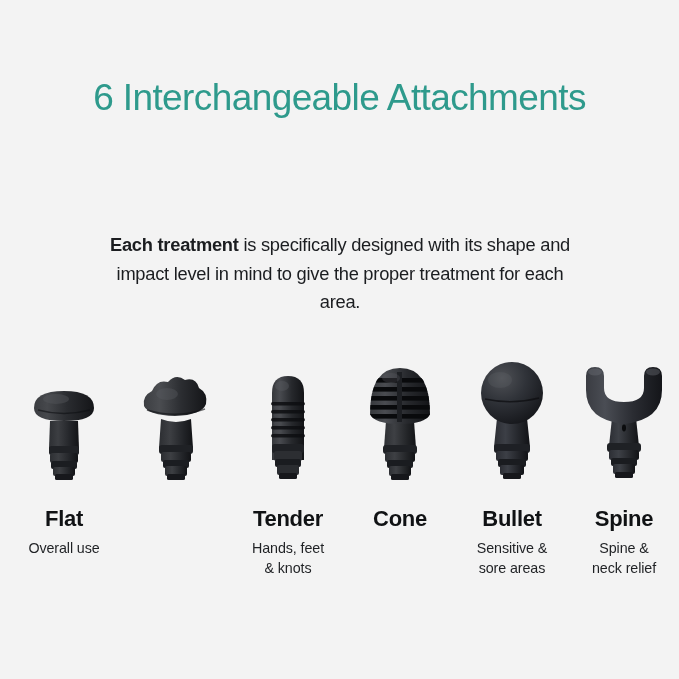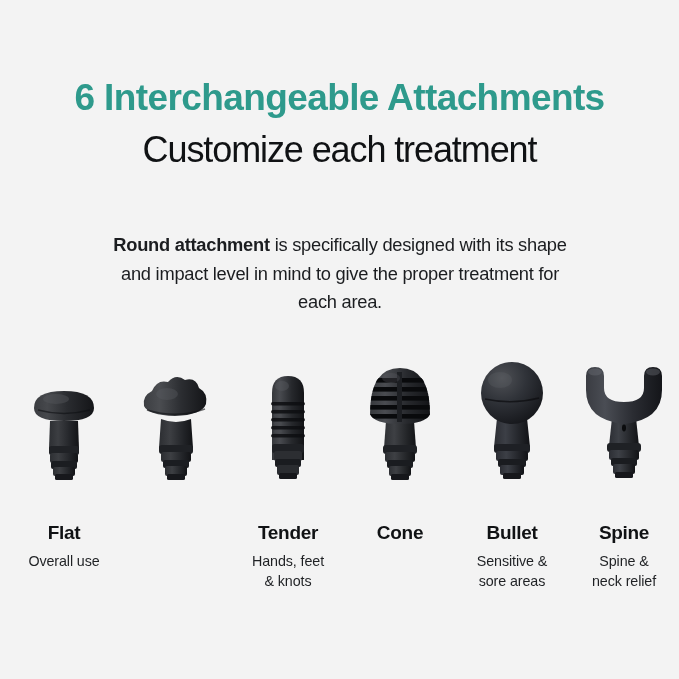--- a/index.html
+++ b/index.html
@@ -24,21 +24,21 @@
   }
 
   
   .headline {
     position: absolute;
     top: 78px;
     left: 0;
     width: 679px;
     text-align: center;
     font-size: 37px;
-    font-weight: 700;
+    font-weight: 400;
     letter-spacing: -0.6px;
     line-height: 1.06;
     color: #2e9a8c;
     white-space: nowrap;
   }
 
   .subheadline {
     position: absolute;
     top: 130px;
     left: 0;
@@ -87,22 +87,22 @@
 
   .art {
     height: 132px;
     width: 112px;
     position: relative;
     display: block;
   }
   .art svg { display: block; }
 
   .name {
-    margin-top: 33px;
-    font-size: 19px;
+    margin-top: 17px;
+    font-size: 22px;
     font-weight: 700;
     letter-spacing: -0.3px;
     color: #101214;
     text-align: right;
     line-height: 1.1;
   }
 
   .desc {
     margin-top: 7px;
     font-size: 14.3px;
@@ -114,23 +114,22 @@
     white-space: pre-line;
   }
 </style>
 </head>
 <body>
 
 <div class="page">
 
   <div class="headline">6 Interchangeable Attachments</div>
 
-  <div class="subheadline">Customize each treatment</div>
-
-  <p class="intro"><b>Round attachment</b><span> is specifically designed with its shape and impact level in mind to give the proper treatment for each area.</span></p>
+
+  <p class="intro"><b>Each treatment</b><span> is specifically designed with its shape and impact level in mind to give the proper treatment for each area.</span></p>
 
   <div class="grid">
 
     <div class="cell">
       <div class="art">
         <svg viewBox="0 0 112 132" width="112" height="132" aria-hidden="true">
           <defs>
             <linearGradient id="gFlatHead" x1="0" y1="0" x2="1" y2="0">
               <stop offset="0" stop-color="#3a3c40"></stop>
               <stop offset="0.22" stop-color="#46484c"></stop>

